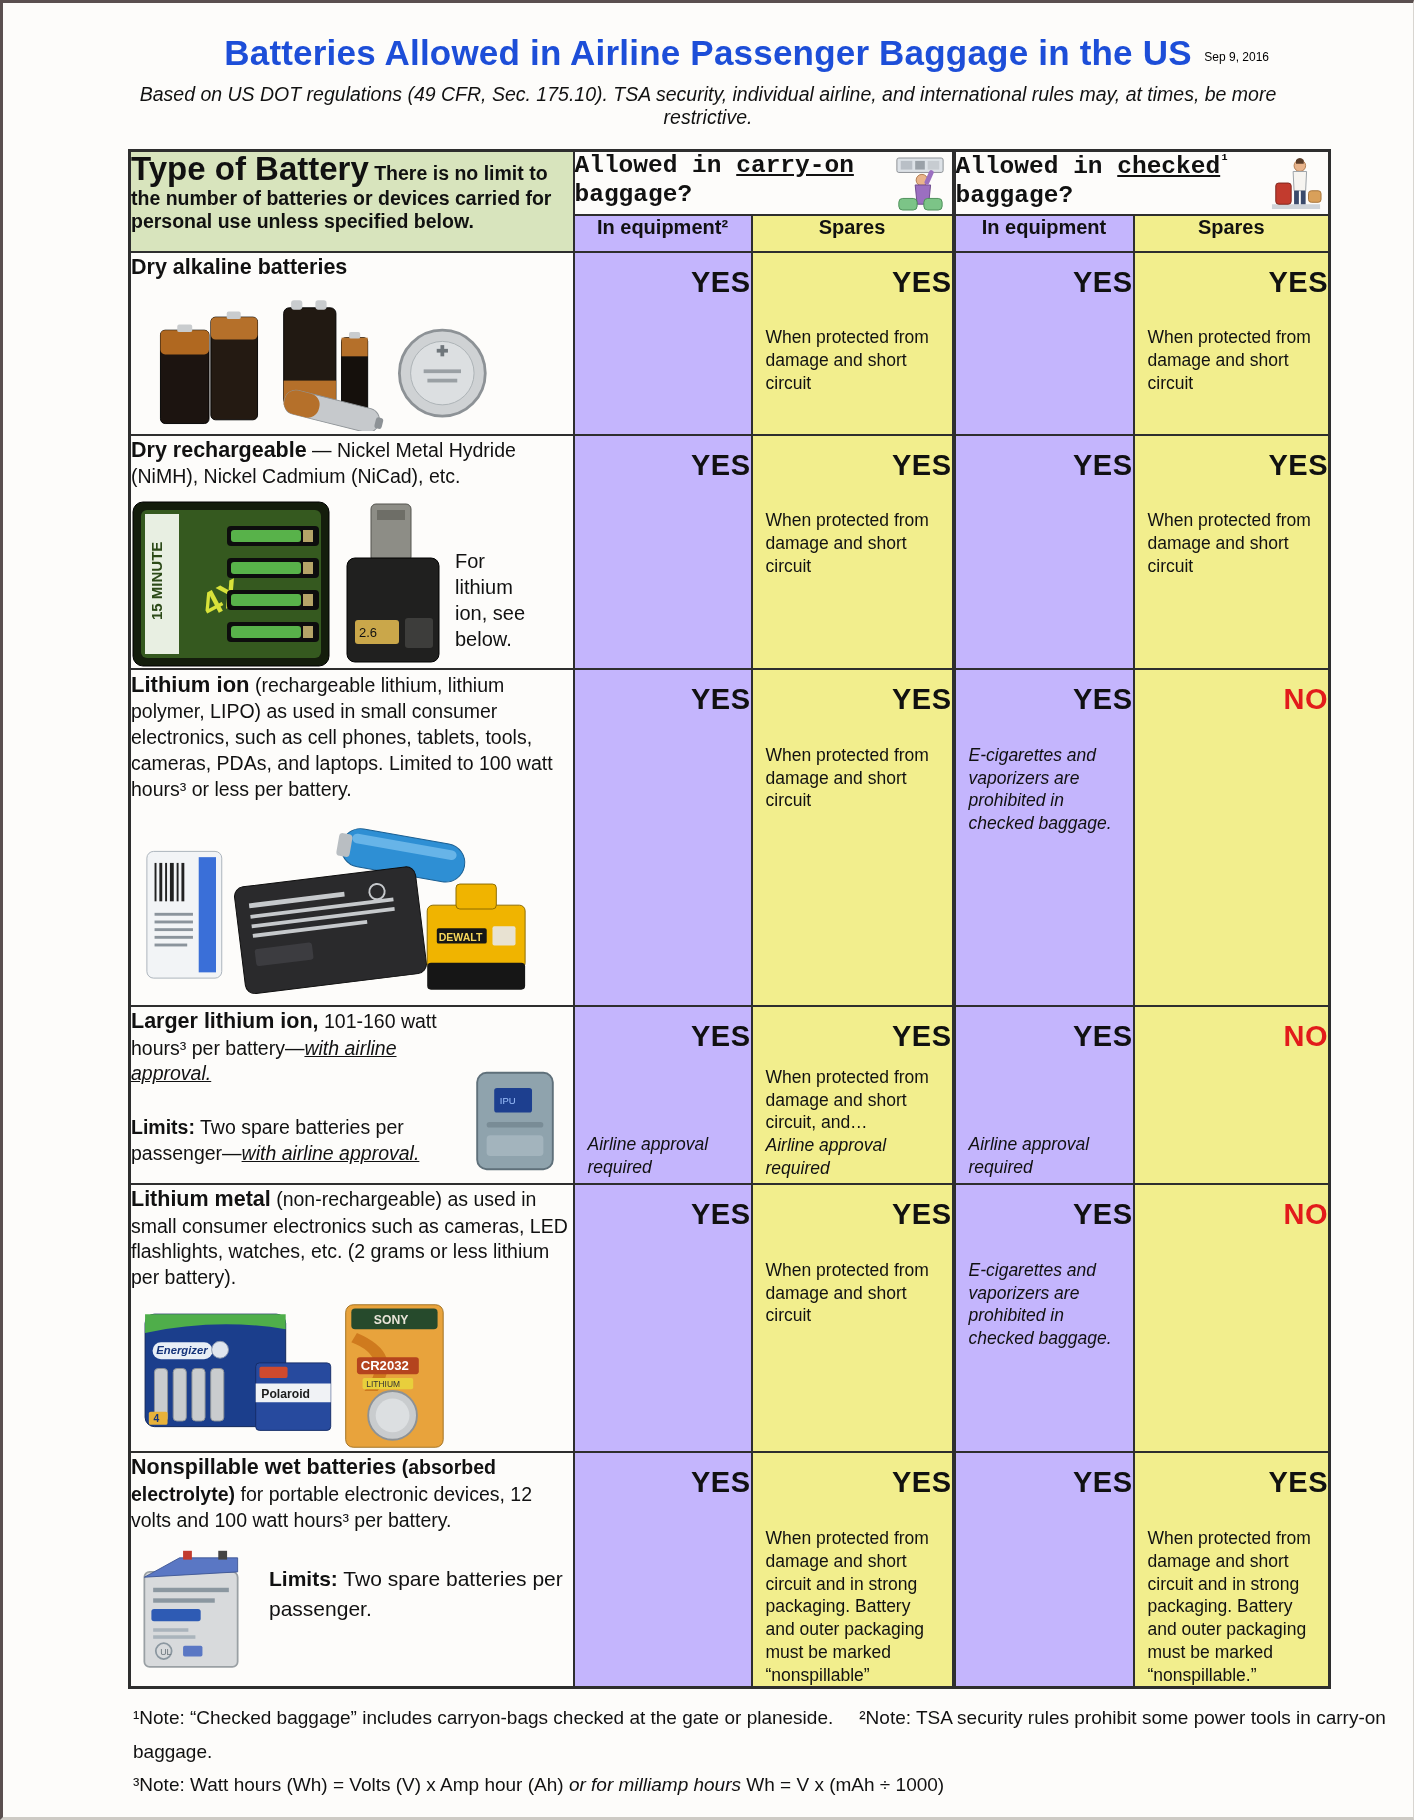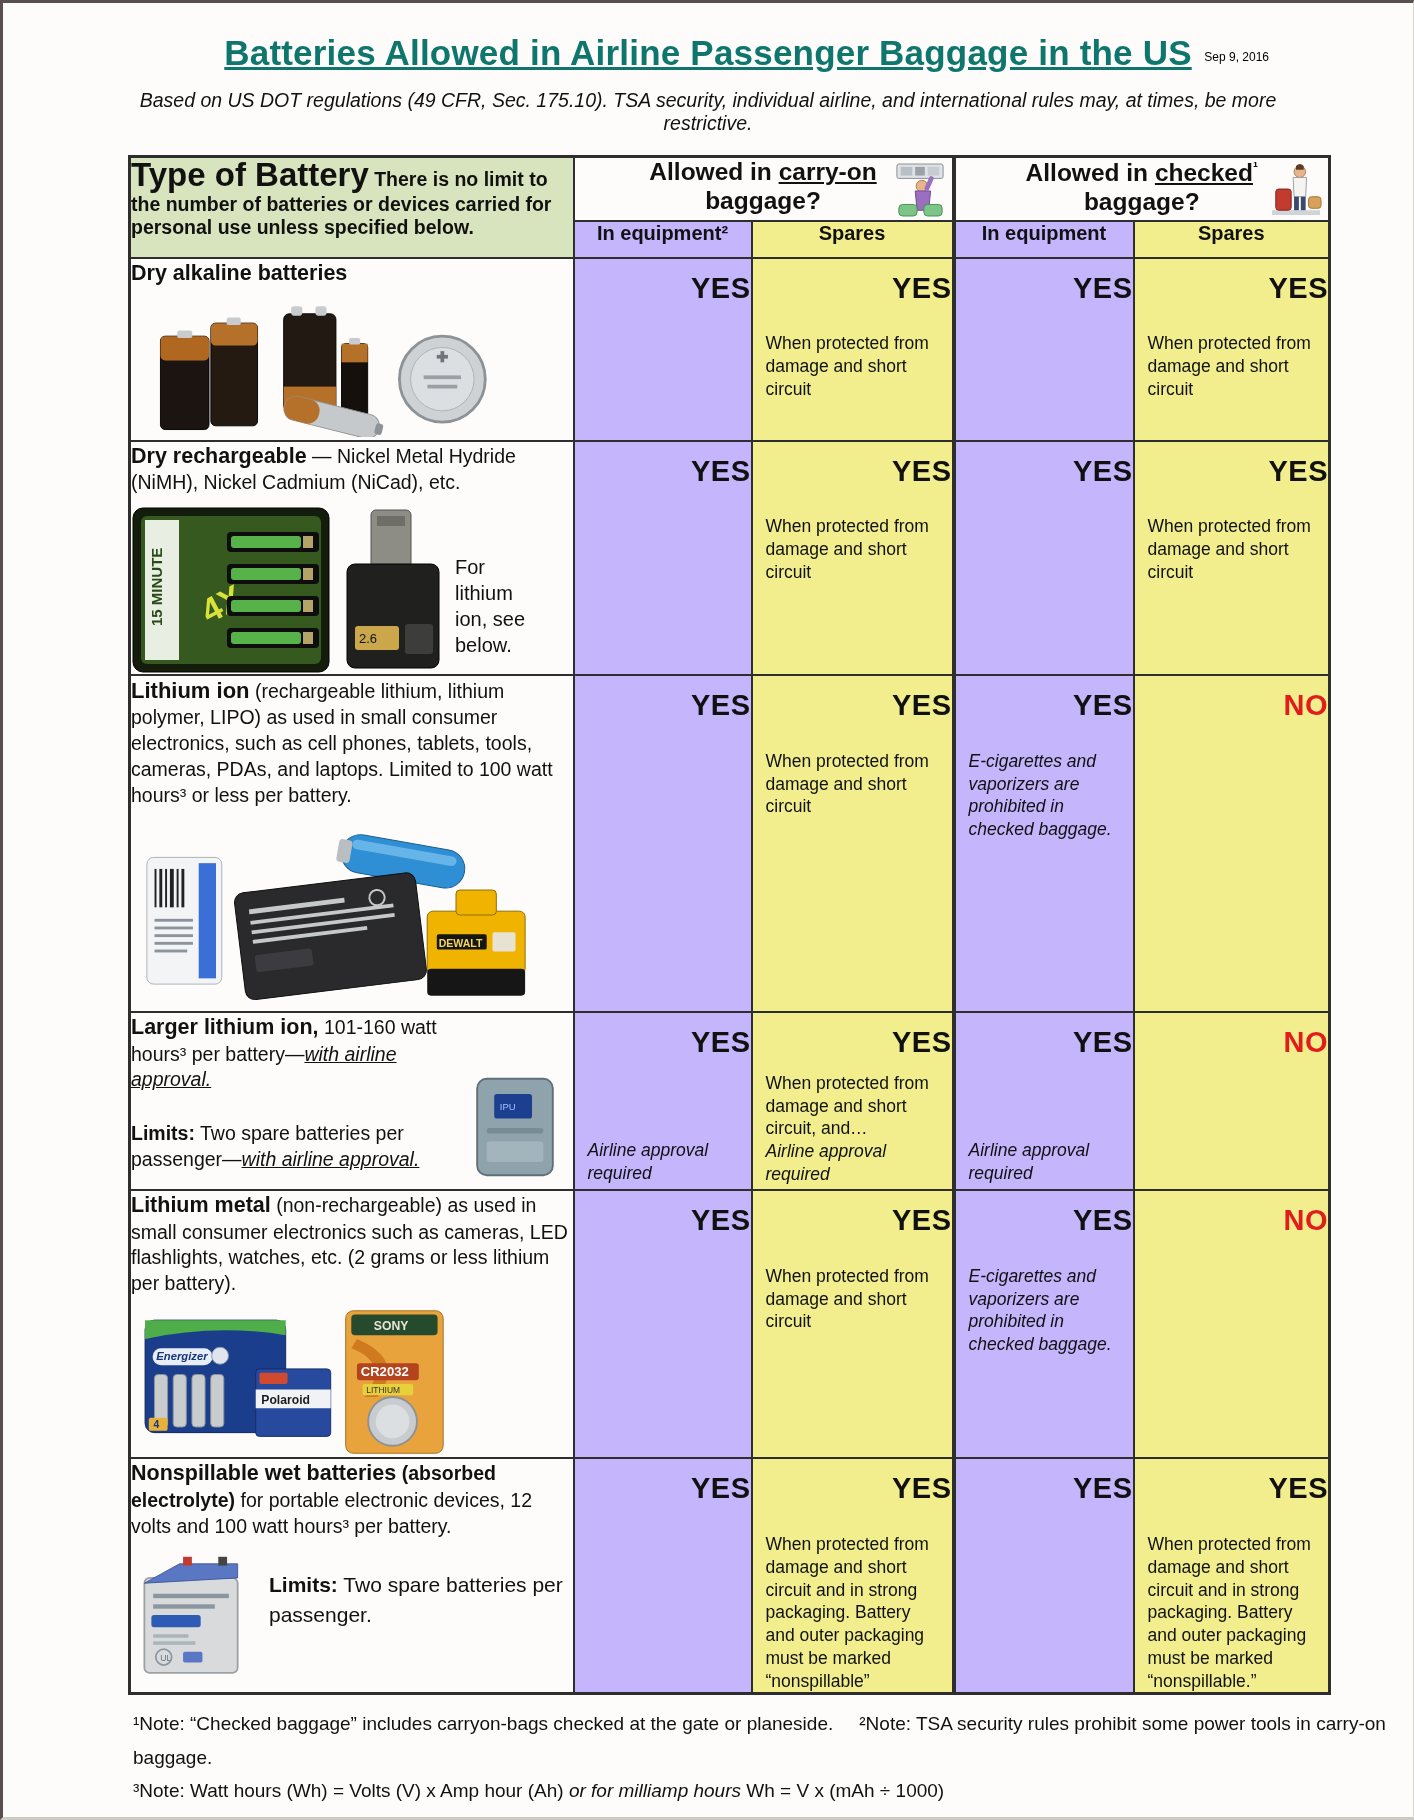--- a/index.html
+++ b/index.html
@@ -4,34 +4,34 @@
 <style>
   html,body{margin:0;padding:0;background:#ffffff;}
   .page{
     width:1414px;height:1820px;position:relative;box-sizing:border-box;
     background:#fdfcfa;
     border-left:3px solid #5a4f4f;border-top:3px solid #5a4f4f;
     border-right:1px solid #d8d5d0;border-bottom:3px solid #cdcac4;
     font-family:"Liberation Sans", sans-serif;color:#111;overflow:hidden;
   }
   .title-row{position:relative;text-align:center;padding-top:30px;}
-  .doc-title{display:inline-block;color:#0f766e;font-size:35px;font-weight:bold;letter-spacing:.2px;text-decoration:underline;}
+  .doc-title{display:inline-block;color:#1d4ed8;font-size:35px;font-weight:bold;letter-spacing:.2px;}
   .doc-date{position:absolute;right:144px;top:47px;font-size:12px;color:#000000;}
-  .doc-subtitle{text-align:center;font-style:italic;font-size:19.5px;margin-top:16px;padding:0 90px;}
+  .doc-subtitle{text-align:center;font-style:italic;font-size:19.5px;margin-top:10px;padding:0 90px;}
 
   table.rules{border-collapse:collapse;table-layout:fixed;margin:20px 0 0 125px;width:1200px;}
   table.rules th, table.rules td{border:2px solid #2e2e2e;padding:0;vertical-align:top;box-sizing:border-box;}
   table.rules{border:3px solid #2e2e2e;}
   .grp-sep{border-left:4px solid #2e2e2e !important;}
 
   th.type-header{background:#d8e4bd;text-align:left;padding:6px 10px 4px 12px;}
   .th-big{font-size:33px;font-weight:bold;line-height:1.05;}
   .th-note{font-size:19.5px;font-weight:bold;line-height:1.22;}
-  th.allowed{background:#fdfcfa;text-align:center;position:relative;padding:5px 8px 2px 10px;
-    font-size:24.5px;font-weight:bold;line-height:1.18;}
+  th.allowed{background:#fdfcfa;text-align:left;position:relative;padding:5px 8px 2px 10px;
+    font-size:24.5px;font-weight:bold;line-height:1.18;font-family:Liberation Mono, monospace;}
   th.allowed .clipart{position:absolute;right:6px;top:4px;}
   .u{text-decoration:underline;}
   sup.hdr-sup{font-size:15px;}
   th.sub{font-size:20px;font-weight:bold;text-align:center;vertical-align:middle;padding:4px 2px;}
   .c-blue{background:#c4b5fd;}
   .c-yellow{background:#f2ee8d;}
 
   td.label-cell{background:#fdfcfa;padding:10px 10px 6px 13px;position:relative;}
   td.label-cell p{margin:0;line-height:1.33;font-size:19.5px;}
   .row-title{font-weight:bold;font-size:21.5px;}

